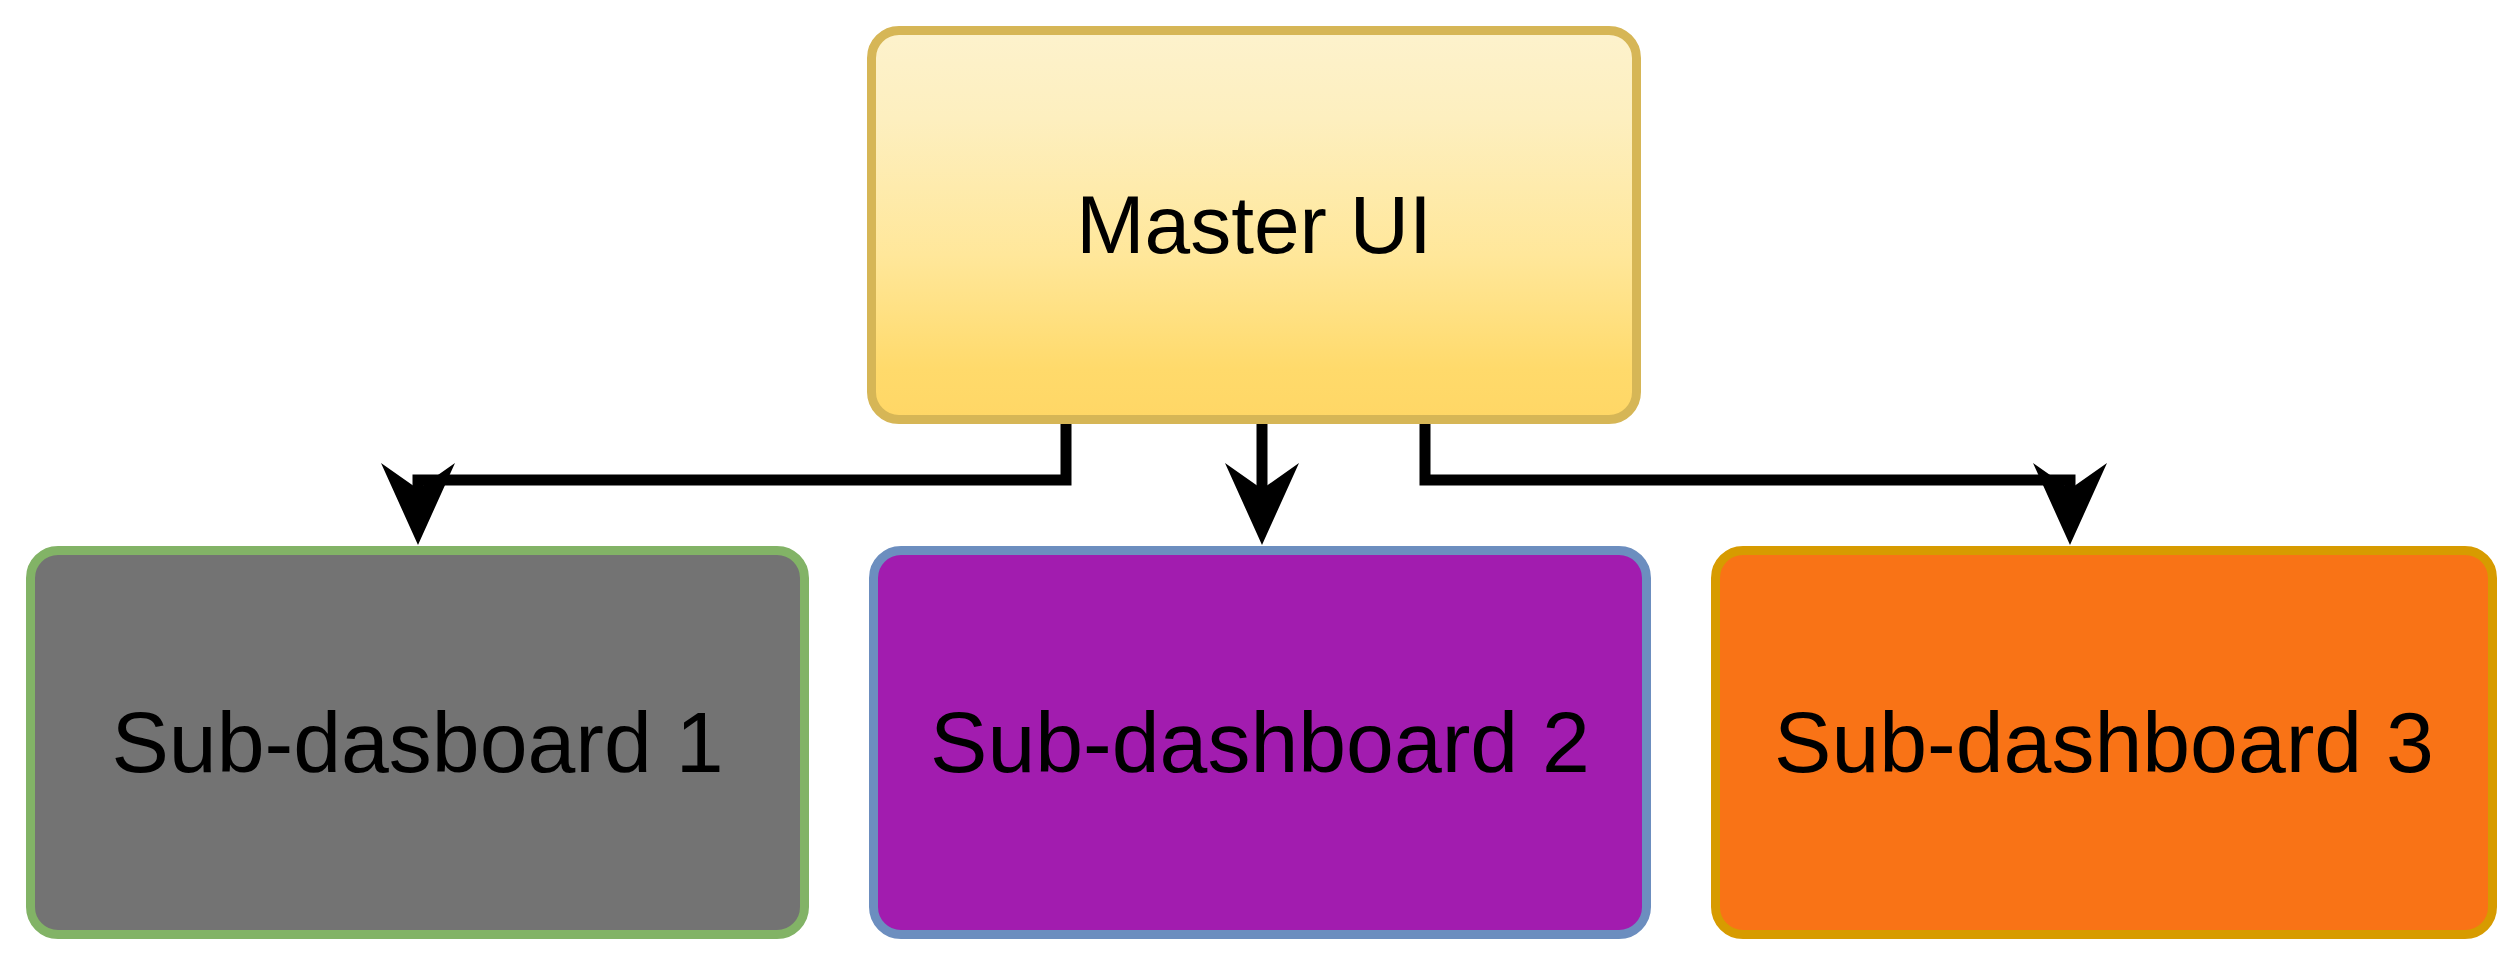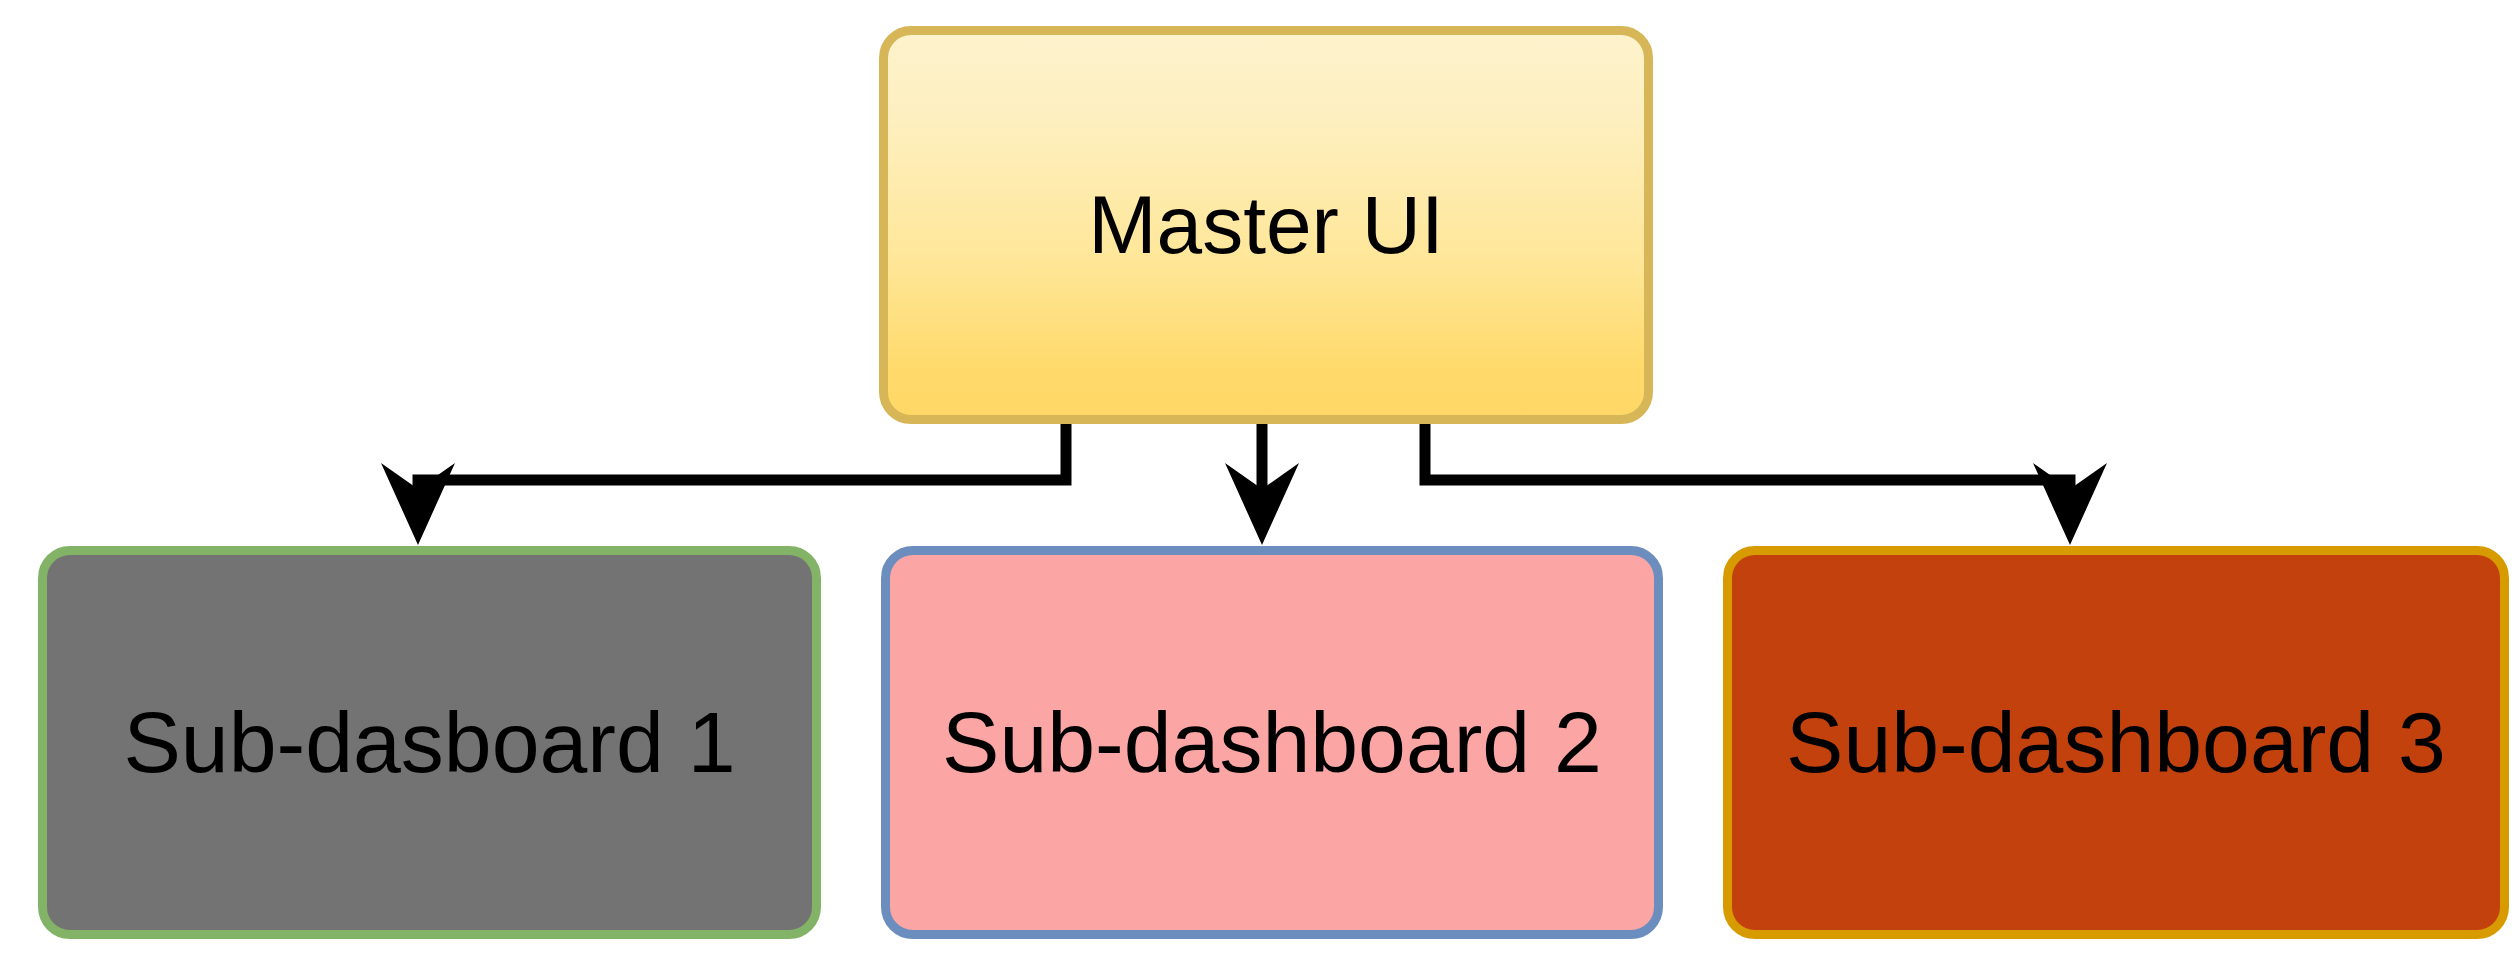--- a/index.html
+++ b/index.html
@@ -28,21 +28,20 @@
     pointer-events: none;
   }
   .node {
     position: absolute;
     box-sizing: border-box;
     display: flex;
     align-items: center;
     justify-content: center;
     border-style: solid;
     text-align: center;
-    margin-left: 12px;
   }
   .node-label {
     color: #000000;
     line-height: 1.1;
     white-space: nowrap;
     letter-spacing: 0px;
   }
 
   
   #node-master {
@@ -71,31 +70,31 @@
     background: #737373;
   }
   #node-sub2 {
     left: 869px;
     top: 546px;
     width: 782px;
     height: 393px;
     border-width: 9px;
     border-color: #6c8ebf;
     border-radius: 32px;
-    background: #fca5a5;
+    background: #a21caf;
   }
   #node-sub3 {
     left: 1711px;
     top: 546px;
     width: 786px;
     height: 393px;
     border-width: 9px;
     border-color: #d79b00;
     border-radius: 32px;
-    background: #c2410c;
+    background: #f97316;
   }
   #node-sub1 .node-label,
   #node-sub2 .node-label,
   #node-sub3 .node-label {
     font-size: 86px;
   }
 </style>
 </head>
 <body>
 

